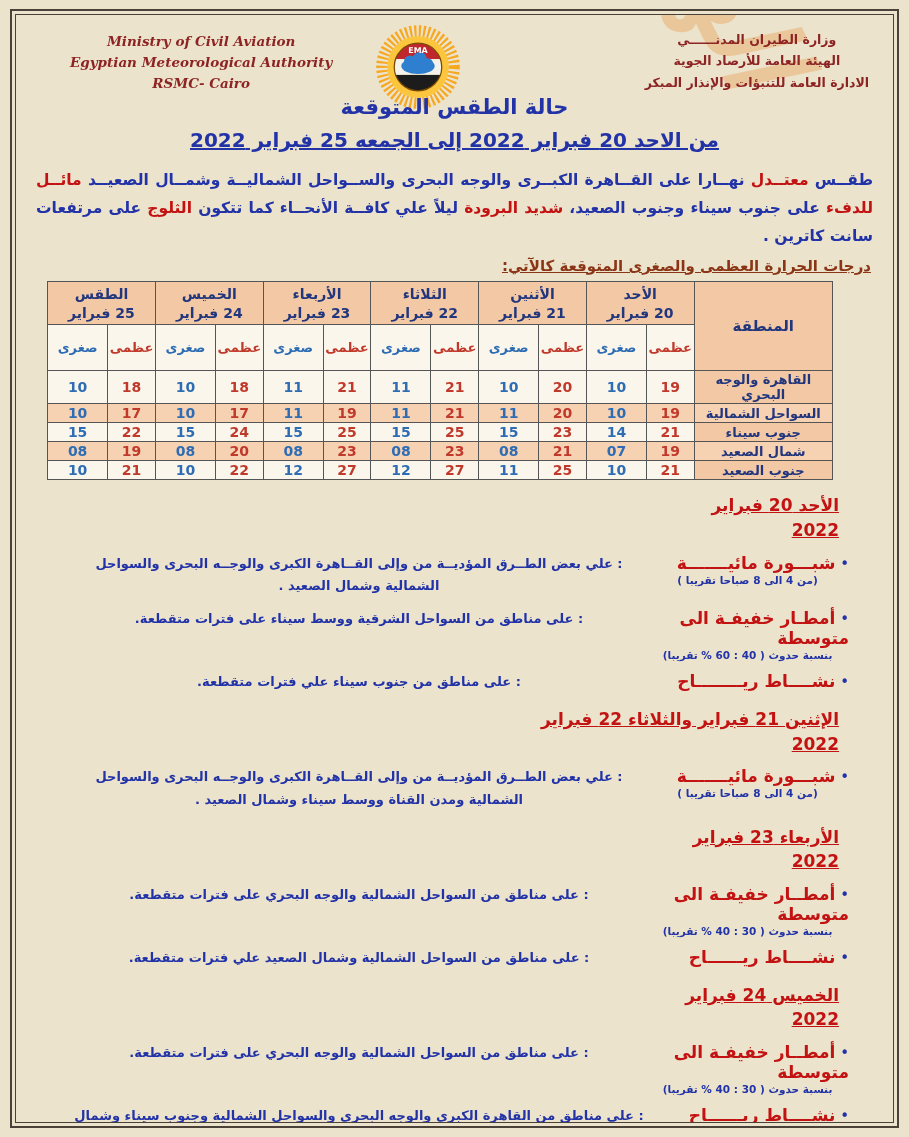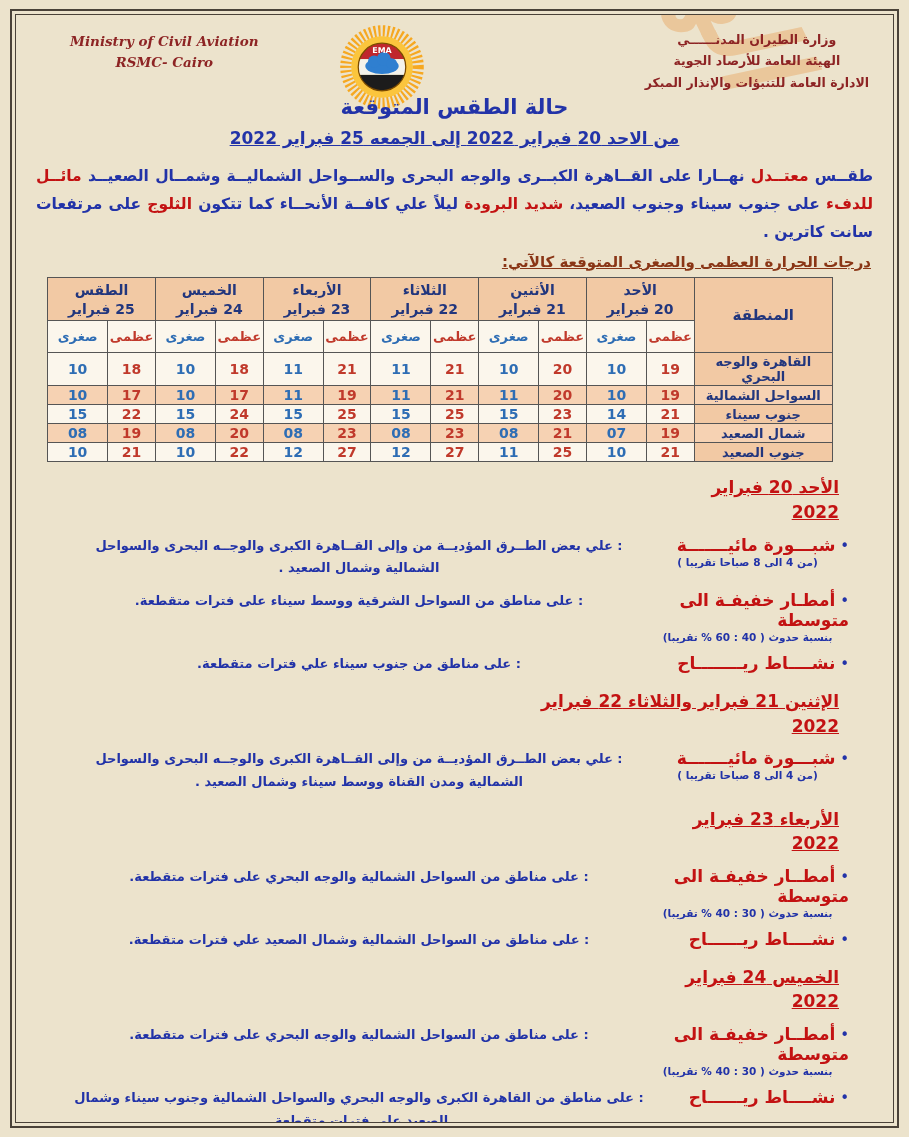--- a/index.html
+++ b/index.html
@@ -20,36 +20,36 @@
   .content{position:relative;z-index:1;}
 
   .header{display:flex;justify-content:space-between;align-items:flex-start;padding:4px 6px 0;gap:29px;}
   .hdr-en{font-family:"DejaVu Serif",serif;font-style:italic;font-weight:bold;color:var(--dark-red);
         font-size:13.5px;text-align:center;line-height:1.55;margin:8px 0 0 34px;}
   .hdr-ar{color:var(--dark-red);font-size:12.5px;font-weight:bold;text-align:center;line-height:1.7;margin:6px 4px 0 0;}
   .logo{width:88px;height:88px;margin:0 140px 0 0;}
 
   .title{color:var(--ink-blue);font-weight:bold;font-size:21px;text-align:center;
         margin-top:-16px;}
-  .date-range{color:var(--ink-blue);font-weight:bold;font-size:17px;text-align:center;
+  .date-range{color:var(--ink-blue);font-weight:bold;font-size:20px;text-align:center;
         text-decoration:underline;margin-top:9px;}
 
   .intro{color:var(--ink-blue);font-weight:bold;font-size:15.5px;text-align:justify;
         line-height:1.8;margin:15px 6px 6px;}
   .intro .seg-red{color:var(--ink-red);}
 
   .tbl-heading{color:var(--maroon);font-weight:bold;font-size:15px;text-decoration:underline;
         text-align:right;margin:0 8px 6px 0;}
 
   table.temps{border-collapse:collapse;width:786px;margin:0 46px 0 auto;}
   table.temps th,table.temps td{border:1px solid #555;text-align:center;font-weight:bold;}
   .region-h{background:var(--peach);color:var(--navy);font-size:15px;width:126px;}
   .day-h{background:var(--peach);color:var(--navy);font-size:14px;padding:3px 0 2px;}
   .day-name{line-height:1.35;} .day-date{line-height:1.35;}
-  .max-h{color:var(--max-red);background:var(--cellw);font-size:13px;width:42px;padding:8px 0;}
+  .max-h{color:var(--max-red);background:var(--cellw);font-size:13px;width:42px;padding:15px 0;}
   .min-h{color:var(--min-blue);background:var(--cellw);font-size:13px;width:55px;padding:1px 0;}
   table.temps tbody td{font-size:14px;padding:1px 0;background:var(--cellw);}
   table.temps tbody tr.alt td{background:var(--salmon);}
   table.temps td.region{background:var(--peach);color:var(--navy);font-size:13px;}
   table.temps td.vmax{color:var(--max-red);}
   table.temps td.vmin{color:var(--min-blue);}
 
   .section{margin:13px 0 0;}
   .sec-title{color:var(--ink-red);font-weight:bold;font-size:17px;text-align:right;
         margin:12px 40px 2px 0;line-height:1.45;}
@@ -67,20 +67,21 @@
 
 <div class="page">
   <div class="frame">
     <div class="frame-inner" dir="rtl">
       <div class="watermark">الهيئة العامة للأرصاد الجوية</div>
       <div class="content">
 
         <div class="header" dir="ltr">
           <div class="hdr-en">
             <div>Ministry of Civil Aviation</div>
+            <div>Egyptian Meteorological Authority</div>
             <div>RSMC- Cairo</div>
           </div>
           <div class="logo">
             <svg width="88" height="88" viewBox="0 0 100 100">
               <circle cx="50" cy="50" r="41" fill="none" stroke="#f6a821" stroke-width="13" stroke-dasharray="2.5 2.6"></circle>
               <circle cx="50" cy="50" r="35" fill="#fbc53d"></circle>
               <clipPath id="emaClip">
                   <circle cx="50" cy="50" r="27"></circle>
                 </clipPath>
               <g clip-path="url(#emaClip)">

